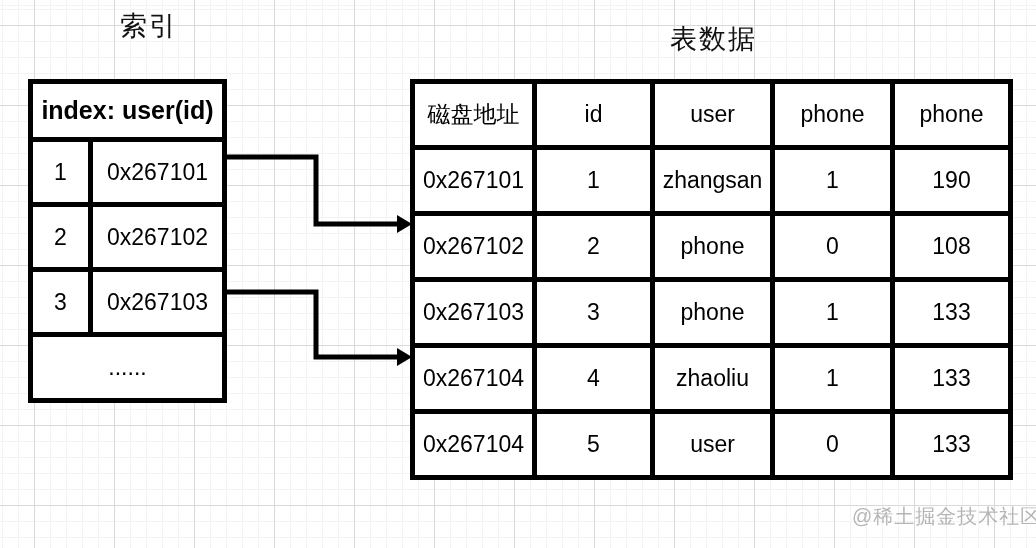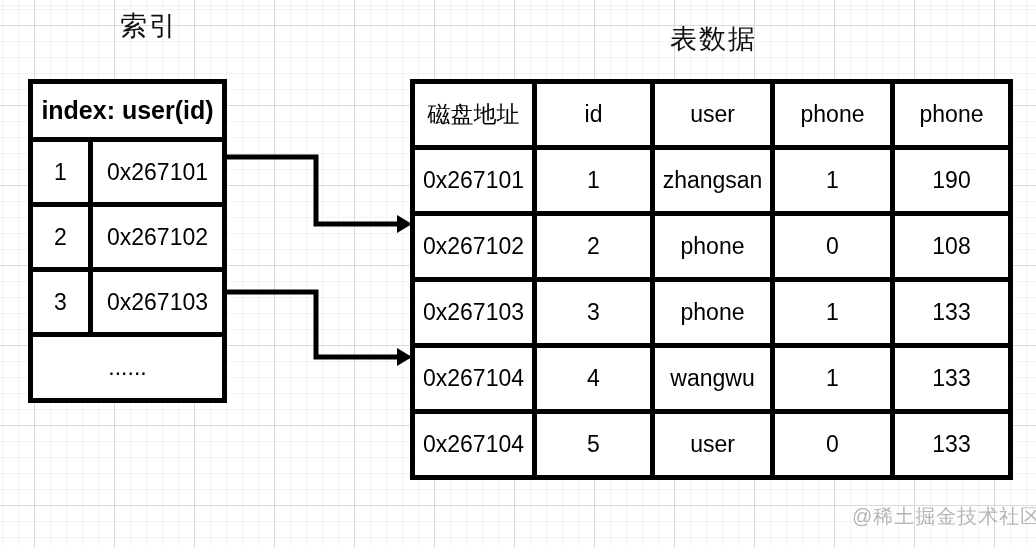--- a/index.html
+++ b/index.html
@@ -153,21 +153,21 @@
     <tr>
       <td>0x267103</td>
       <td>3</td>
       <td>phone</td>
       <td>1</td>
       <td>133</td>
     </tr>
     <tr>
       <td>0x267104</td>
       <td>4</td>
-      <td>wangwu</td>
+      <td>zhaoliu</td>
       <td>1</td>
       <td>133</td>
     </tr>
     <tr>
       <td>0x267104</td>
       <td>5</td>
       <td>user</td>
       <td>0</td>
       <td>133</td>
     </tr>

